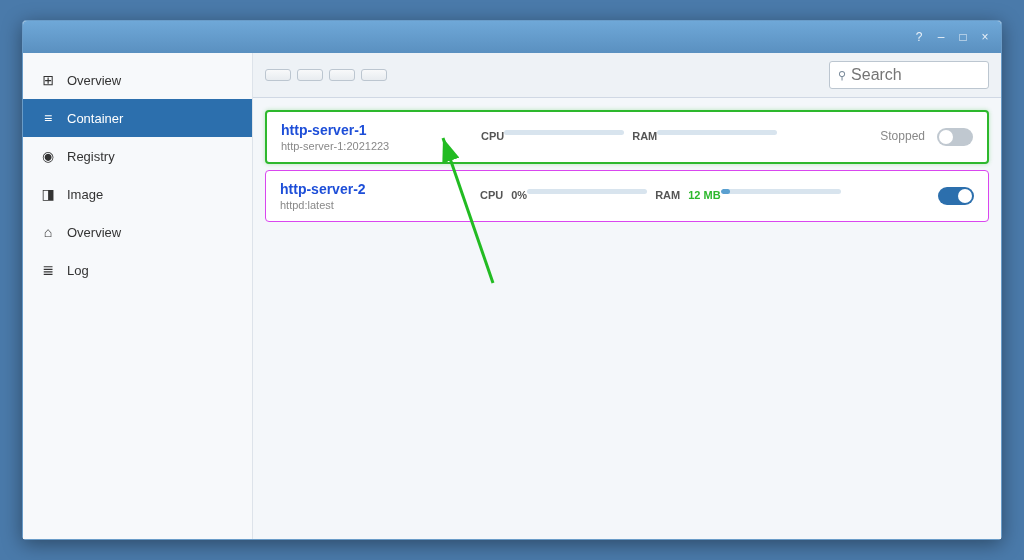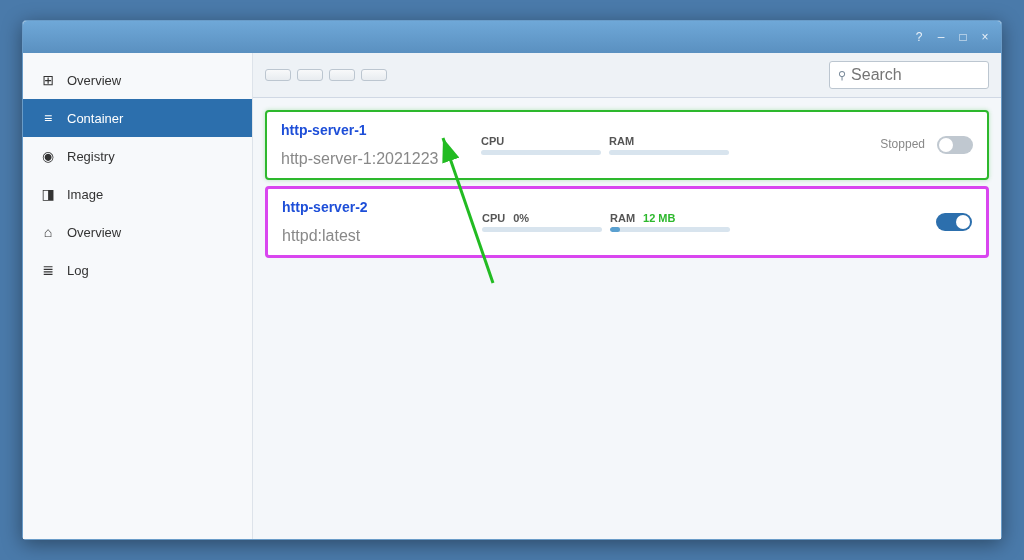--- a/index.html
+++ b/index.html
@@ -149,21 +149,21 @@
       width: 100%;
       background: transparent;
     }
     .content {
       flex: 1;
       padding: 12px;
       overflow-y: auto;
     }
     .container-row {
       background: white;
-      border: 3px solid #d946ef;
+      border: 1px solid #d946ef;
       border-radius: 4px;
       padding: 10px 14px;
       margin-bottom: 6px;
       display: flex;
       align-items: center;
       position: relative;
     }
     .container-row.selected {
       border: 2px solid #2db82d;
       box-shadow: 0 0 4px rgba(45,184,45,0.3);
@@ -171,33 +171,33 @@
     .container-info {
       width: 200px;
       flex-shrink: 0;
     }
     .container-name {
       font-size: 14px;
       font-weight: 600;
       color: #1d4ed8;
     }
     .container-id {
-      font-size: 16px;
+      font-size: 11px;
       color: #888;
-      margin-top: 12px;
+      margin-top: 2px;
     }
     .metrics {
       display: flex;
       flex: 1;
       align-items: center;
       gap: 8px;
     }
     .metric-group {
       display: flex;
-      flex-direction: column;
+      flex-direction: row;
       align-items: flex-start;
       min-width: 90px;
     }
     .metric-label {
       font-size: 11px;
       color: #555;
       font-weight: 600;
       display: flex;
       align-items: center;
       gap: 4px;

